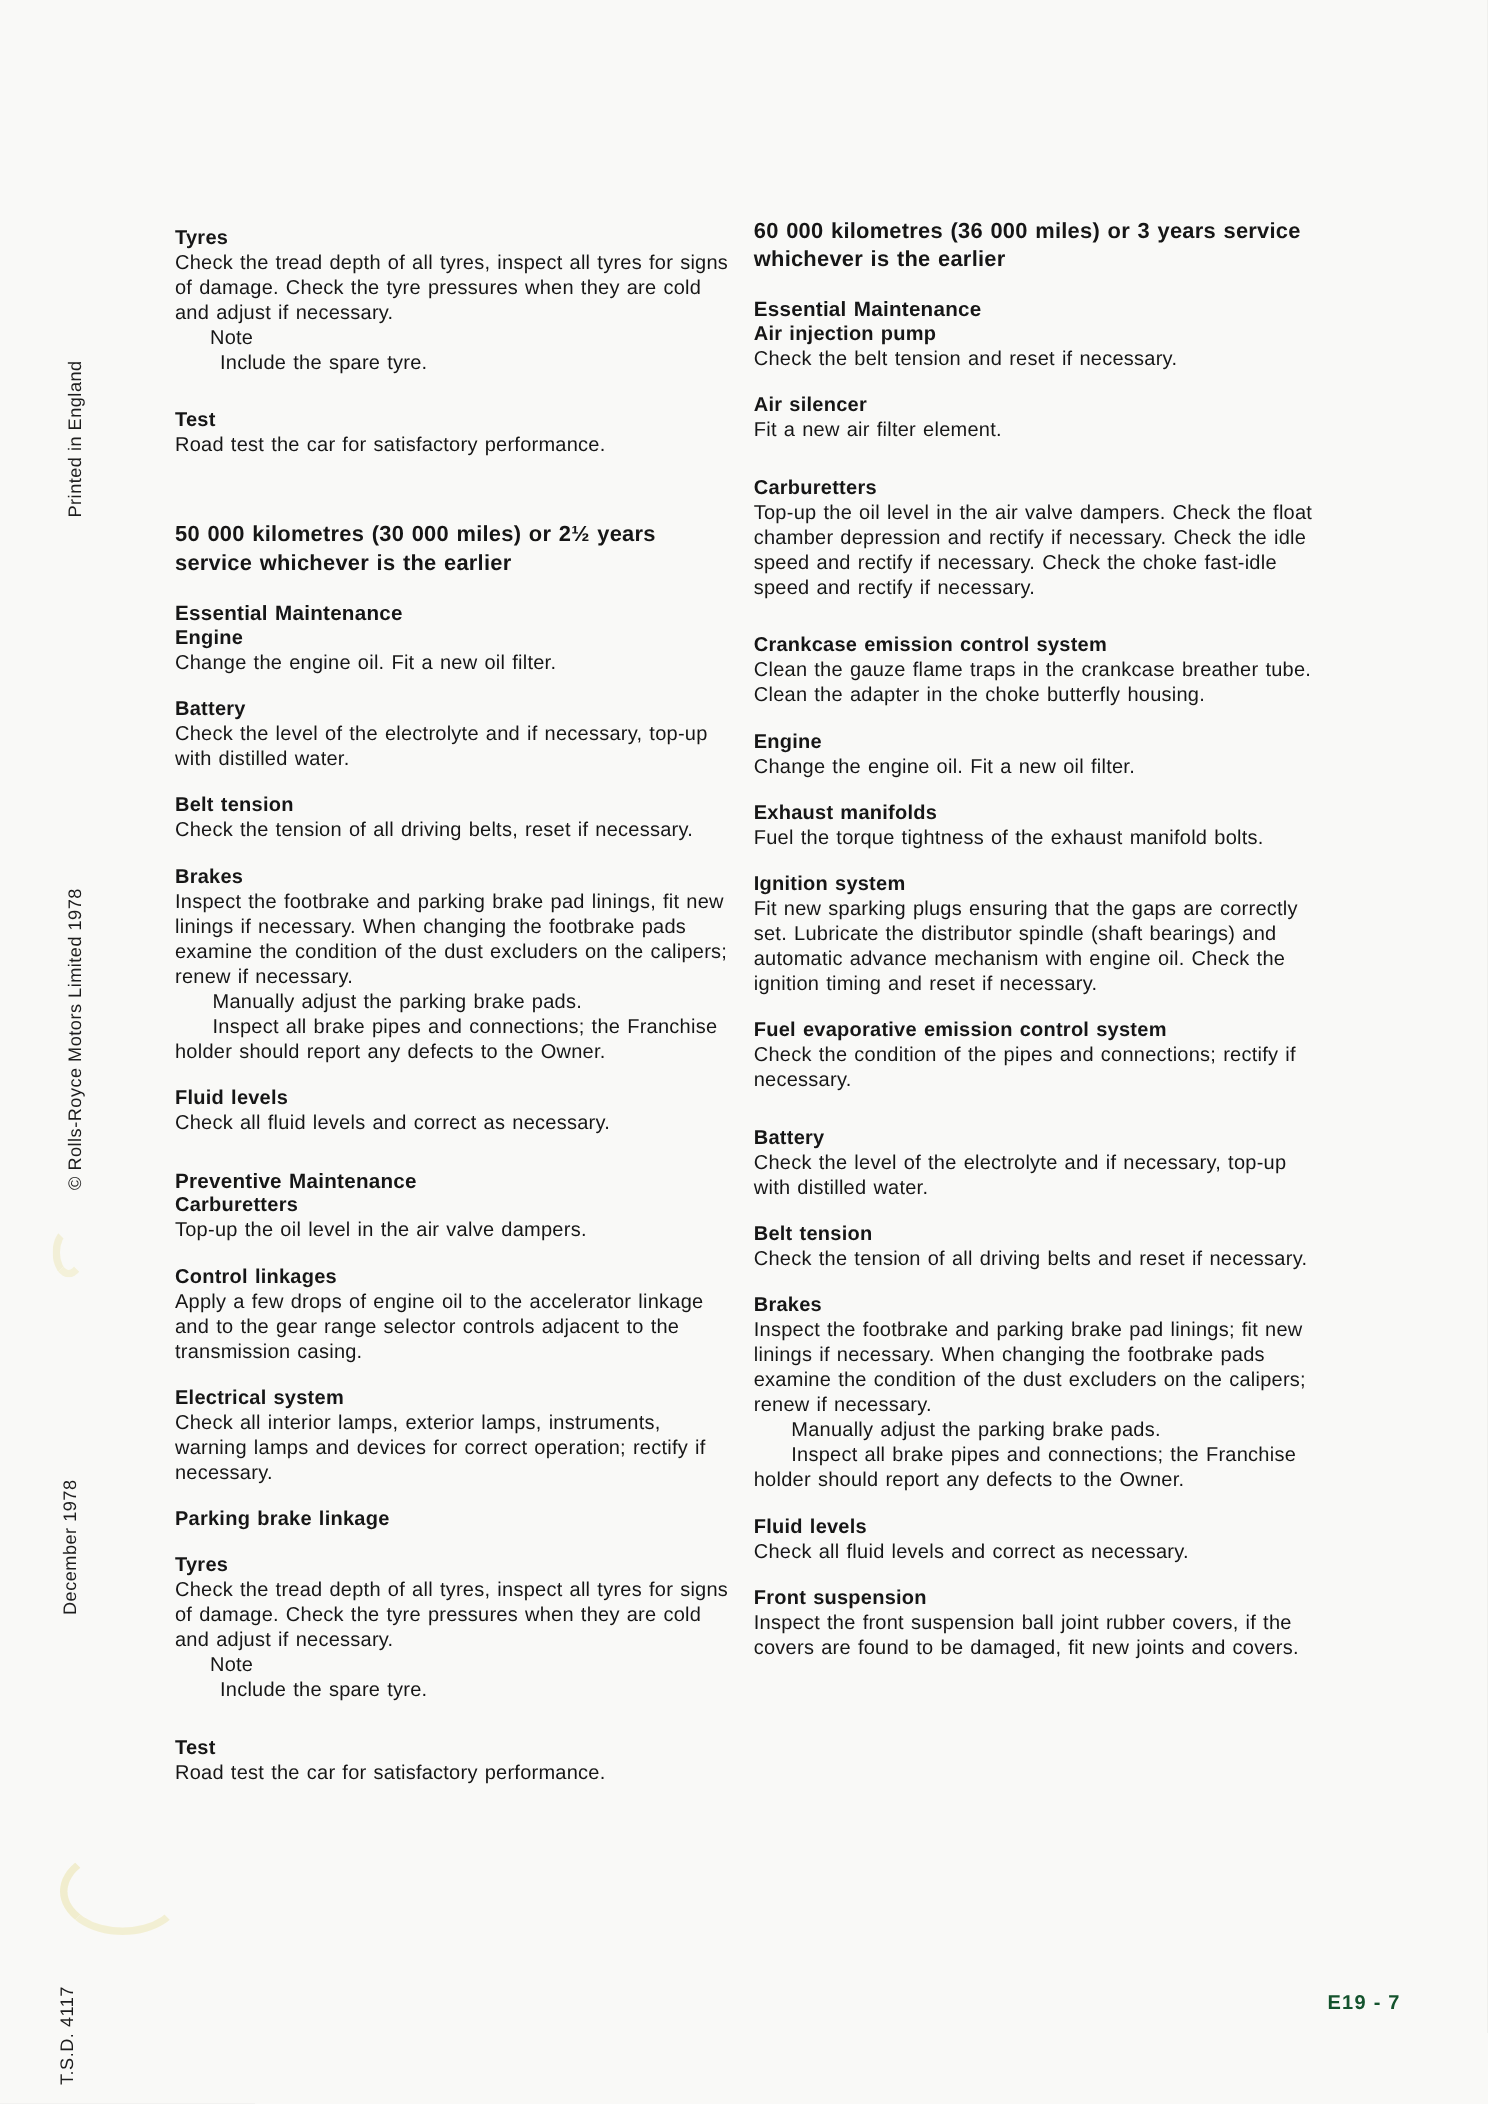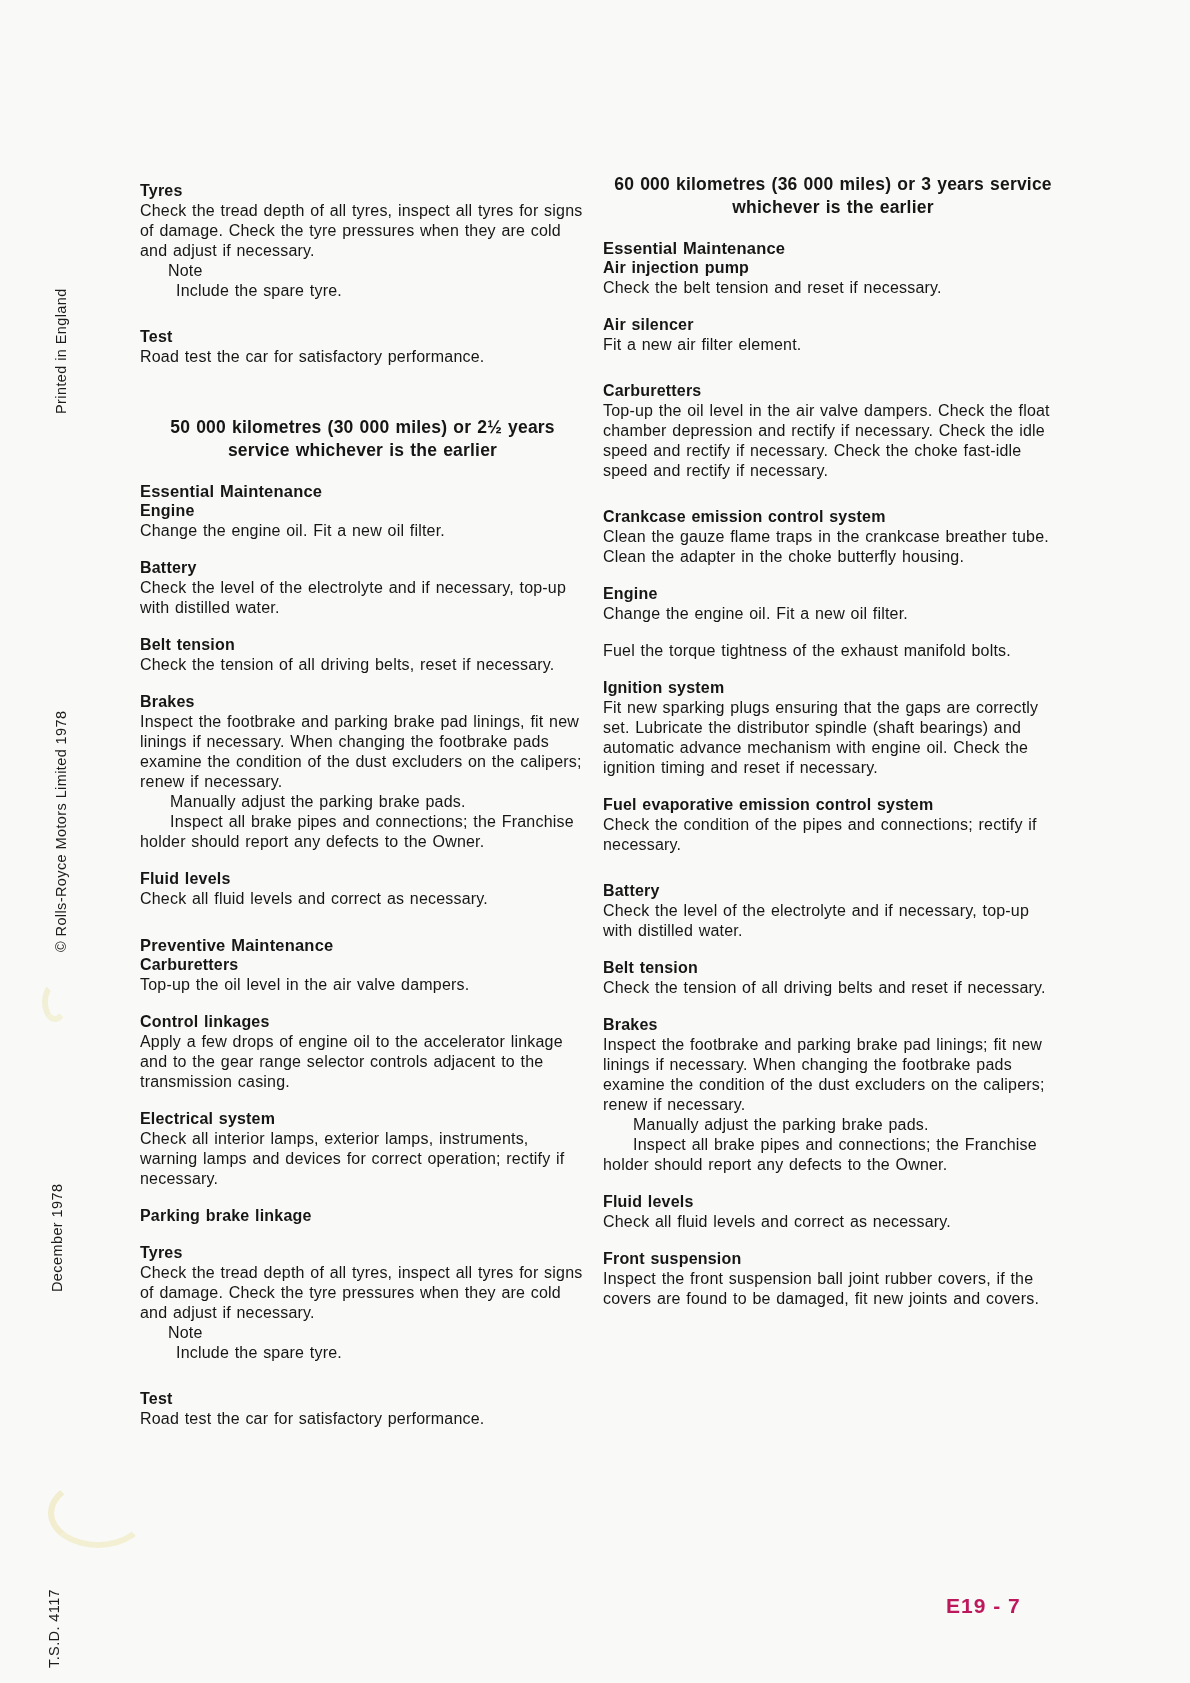--- a/index.html
+++ b/index.html
@@ -12,43 +12,43 @@
     color:#161616;
     overflow:hidden;
   }
   .col { position:absolute; }
   .col-left  { left:140px; top:181px; width:445px; }
   .col-right { left:603px; top:173px; width:460px; }
 
   p, h3, h2 { margin:0; font-size:16px; line-height:20px; font-weight:400; word-spacing:1px; letter-spacing:0.2px; }
   h3 { font-weight:700; }
   .block { margin-bottom:17px; }
-  .kilo-header { font-size:17.5px; line-height:23px; font-weight:700;text-align:center; }
+  .kilo-header { font-size:17.5px; line-height:23px; font-weight:700; }
   .kh-left  { margin-top:49px; margin-bottom:19px; }
   .kh-right { margin-top:0;  margin-bottom:19px; }
   .group-label { font-weight:700; font-size:16.5px; }
   .note-label { margin-left:28px; font-weight:400; }
   .note-text  { margin-left:36px; }
   .indent { text-indent:30px; }
   .mt-md { margin-top:26px; }
 
   .vtext {
     position:absolute;
     transform:rotate(-90deg);
     transform-origin:0 0;
     white-space:nowrap;
     font-size:14.5px;
     letter-spacing:0.4px;
     color:#1d1d1d;
   }
   .page-number {
     position:absolute;
-    left:946px; top:1594px;
-    font-size:21px; font-weight:700; letter-spacing:1px;
-    color:#be185d;
+    left:1062px; top:1594px;
+    font-size:16px; font-weight:700; letter-spacing:1px;
+    color:#14532d;
   }
   .stain {
     position:absolute;
     border-radius:50%;
     border:6px solid transparent;
     opacity:0.6;
   }
   .stain-1 { left:42px; top:982px; width:14px; height:28px;
     border-left-color:#efeac2; border-bottom-color:#f1ecc6; }
   .stain-2 { left:48px; top:1478px; width:88px; height:58px;
@@ -169,20 +169,21 @@
       <h3>Crankcase emission control system</h3>
       <p>Clean the gauze flame traps in the crankcase breather tube. Clean the adapter in the choke butterfly housing.</p>
     </section>
 
     <section class="block">
       <h3>Engine</h3>
       <p>Change the engine oil. Fit a new oil filter.</p>
     </section>
 
     <section class="block">
+      <h3>Exhaust manifolds</h3>
       <p>Fuel the torque tightness of the exhaust manifold bolts.</p>
     </section>
 
     <section class="block">
       <h3>Ignition system</h3>
       <p>Fit new sparking plugs ensuring that the gaps are correctly set. Lubricate the distributor spindle (shaft bearings) and automatic advance mechanism with engine oil. Check the ignition timing and reset if necessary.</p>
     </section>
 
     <section class="block">
       <h3>Fuel evaporative emission control system</h3>

